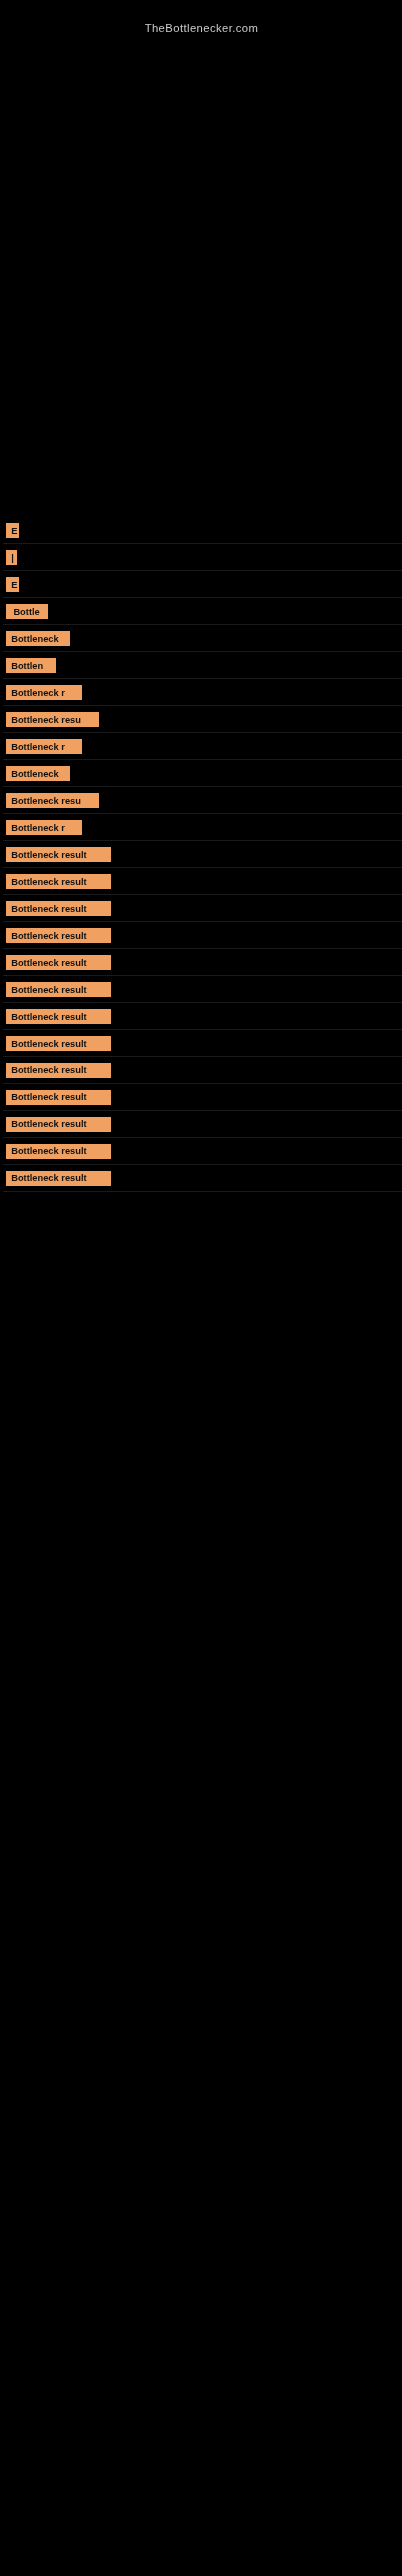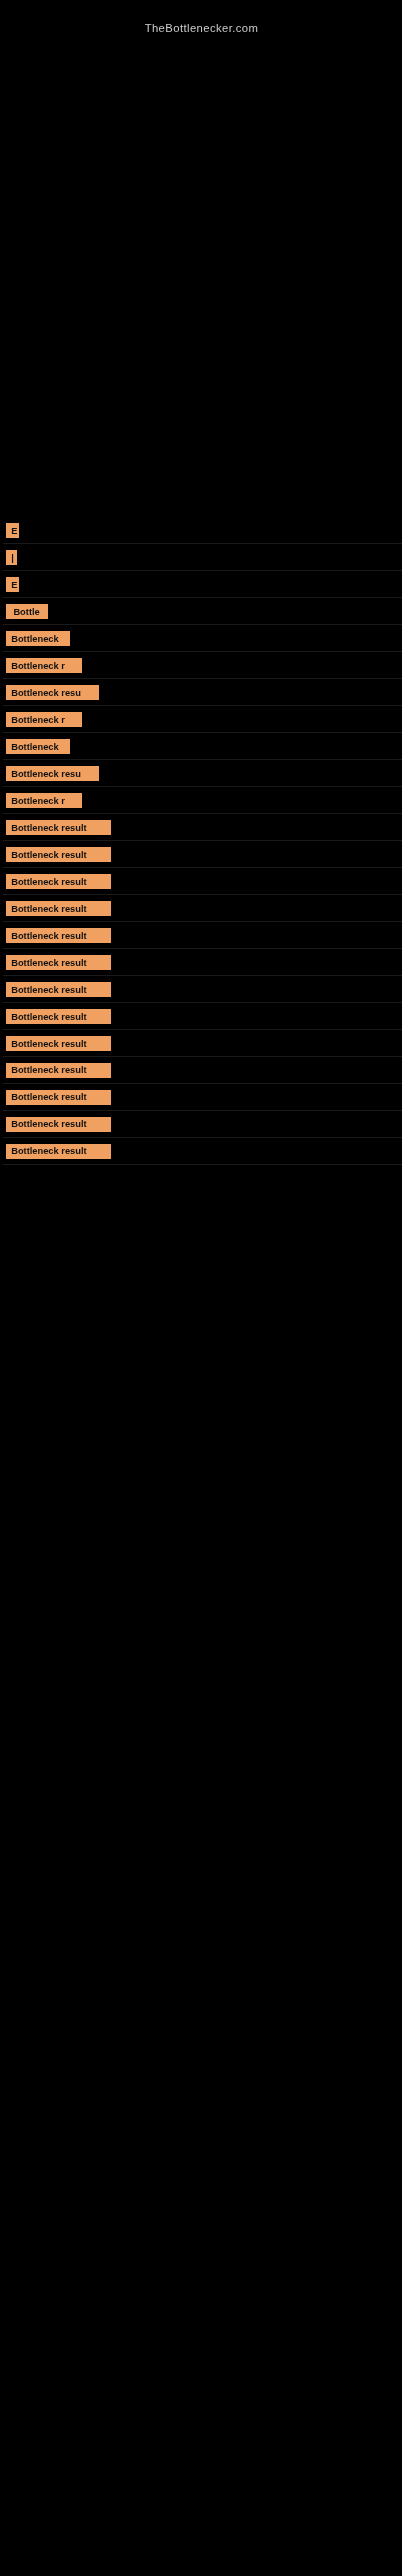--- a/index.html
+++ b/index.html
@@ -46,20 +46,21 @@
 <div class="site-title">TheBottlenecker.com</div>
 
 <div class="spacer-large"></div>
 
 <div class="items-container" id="items-list">
 <div class="item-block"><span class="chip" style="width: 13px; min-width: 13px;">E</span></div>
     <div class="item-block"><span class="chip" style="width: 8px; min-width: 8px;">|</span></div>
     <div class="item-block"><span class="chip" style="width: 13px; min-width: 13px;">E</span></div>
     <div class="item-block"><span class="chip" style="width: 42px; min-width: 42px; text-align: center;">Bottle</span></div>
     <div class="item-block"><span class="chip" style="width: 64px; min-width: 64px;">Bottleneck</span></div>
+    <div class="item-block"><span class="chip" style="width: 50px; min-width: 50px;">Bottlen</span></div>
     <div class="item-block"><span class="chip" style="width: 76px; min-width: 76px;">Bottleneck r</span></div>
     <div class="item-block"><span class="chip" style="width: 93px; min-width: 93px;">Bottleneck resu</span></div>
     <div class="item-block"><span class="chip" style="width: 76px; min-width: 76px;">Bottleneck r</span></div>
     <div class="item-block"><span class="chip" style="width: 64px; min-width: 64px;">Bottleneck</span></div>
     <div class="item-block"><span class="chip" style="width: 93px; min-width: 93px;">Bottleneck resu</span></div>
     <div class="item-block"><span class="chip" style="width: 76px; min-width: 76px;">Bottleneck r</span></div>
     <div class="item-block"><span class="chip" style="width: 105px; min-width: 105px;">Bottleneck result</span></div>
     <div class="item-block"><span class="chip" style="width: 105px; min-width: 105px;">Bottleneck result</span></div>
     <div class="item-block"><span class="chip" style="width: 105px; min-width: 105px;">Bottleneck result</span></div>
     <div class="item-block"><span class="chip" style="width: 105px; min-width: 105px;">Bottleneck result</span></div>

